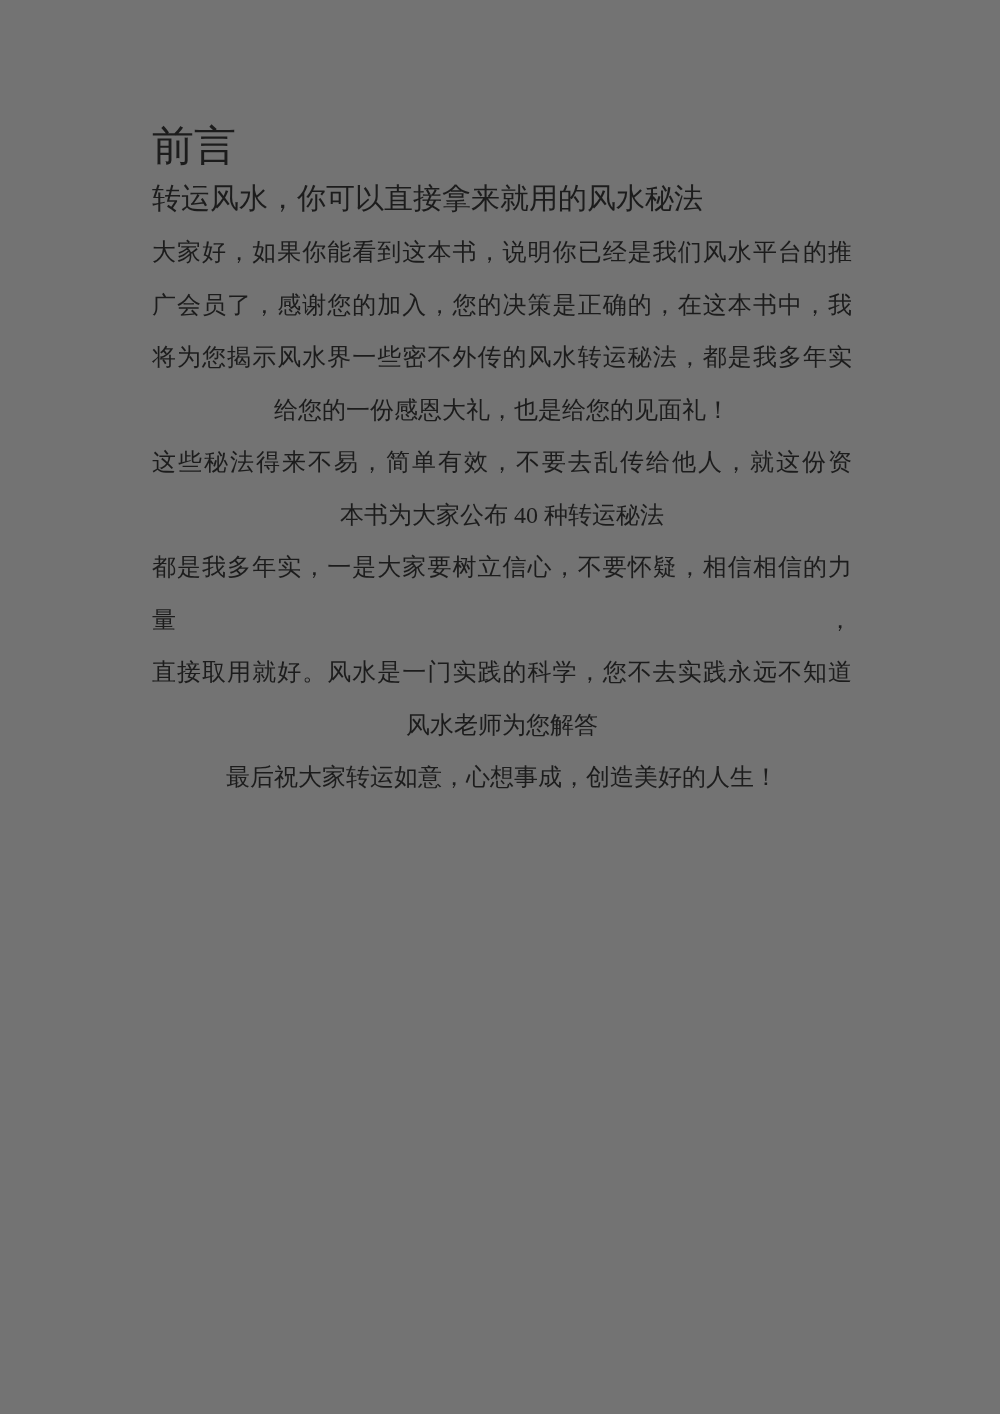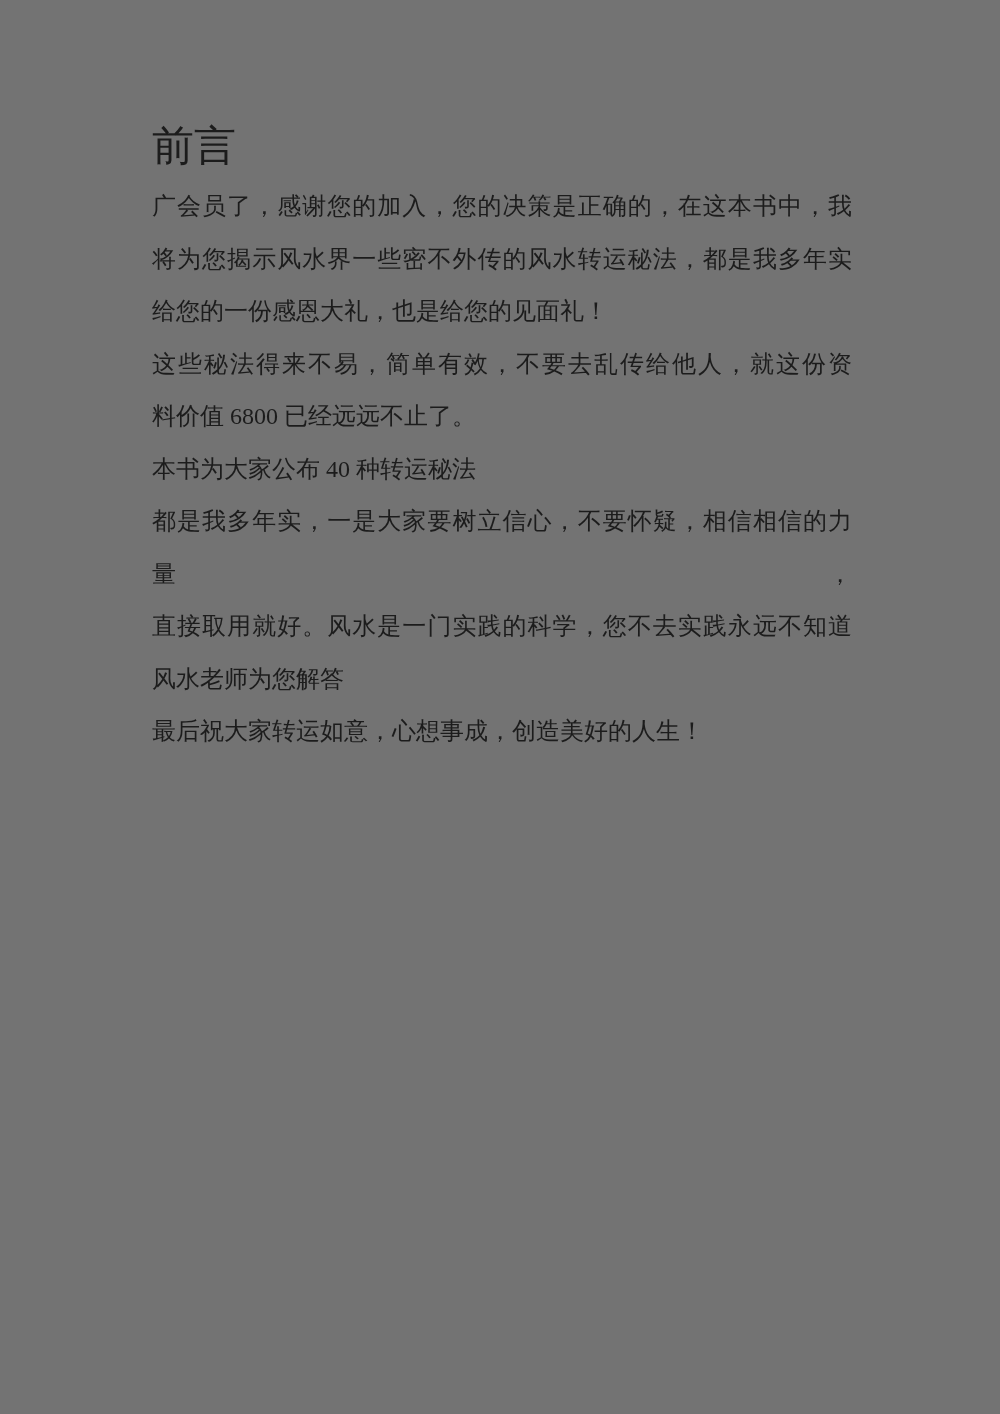--- a/index.html
+++ b/index.html
@@ -40,40 +40,41 @@
     line-height: 40px;
     color: #1c1c1c;
   }
   .body-text {
     margin-top: 8px;
     font-size: 24px;
     color: #1c1c1c;
   }
   .line {
     line-height: 52.5px;
-    text-align: left;
+    text-align: center;
   }
   .line.just {
     text-align: justify;
     text-align-last: justify;
     text-justify: inter-character;
   }
 </style>
 </head>
 <body>
 
 <div class="page">
   <div class="content">
     <h1 class="title">前言</h1>
+    <h2 class="subtitle">转运风水，你可以直接拿来就用的风水秘法</h2>
     <div class="body-text">
+        <div class="line just">大家好，如果你能看到这本书，说明你已经是我们风水平台的推</div>
         <div class="line just">广会员了，感谢您的加入，您的决策是正确的，在这本书中，我</div>
         <div class="line just">将为您揭示风水界一些密不外传的风水转运秘法，都是我多年实</div>
         <div class="line">给您的一份感恩大礼，也是给您的见面礼！</div>
         <div class="line just">这些秘法得来不易，简单有效，不要去乱传给他人，就这份资</div>
-        <div class="line">料价值 6800 已经远远不止了。</div>
         <div class="line">本书为大家公布 40 种转运秘法</div>
         <div class="line just">都是我多年实，一是大家要树立信心，不要怀疑，相信相信的力量，</div>
         <div class="line just">直接取用就好。风水是一门实践的科学，您不去实践永远不知道</div>
         <div class="line">风水老师为您解答</div>
         <div class="line">最后祝大家转运如意，心想事成，创造美好的人生！</div>
       </div>
   </div>
 </div>
 
 </body></html>

